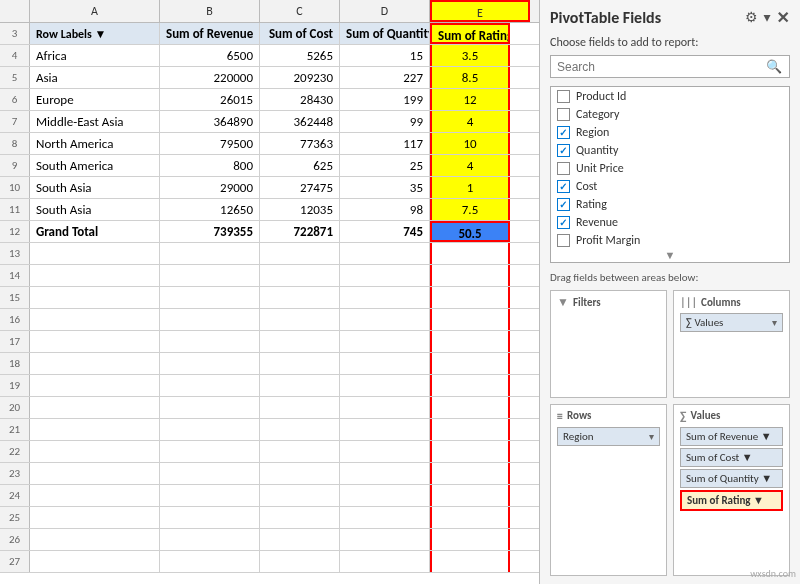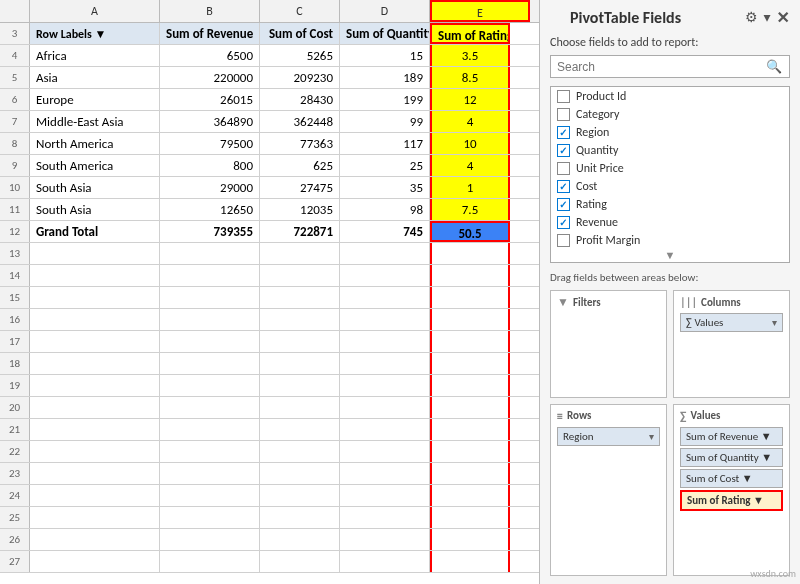--- a/index.html
+++ b/index.html
@@ -123,21 +123,20 @@
     .pivot-header {
       display: flex;
       align-items: center;
       justify-content: space-between;
       margin-bottom: 8px;
     }
     .pivot-title {
       font-size: 16px;
       font-weight: bold;
       color: #333;
-      margin-left: 20px;
     }
     .pivot-header-icons {
       display: flex;
       gap: 6px;
       align-items: center;
     }
     .header-icon {
       font-size: 14px;
       color: #555;
       cursor: pointer;
@@ -318,21 +317,21 @@
         <div class="cell cell-b">6500</div>
         <div class="cell cell-c">5265</div>
         <div class="cell cell-d">15</div>
         <div class="cell cell-e">3.5</div>
       </div>
       <div class="sheet-row">
         <div class="row-num">5</div>
         <div class="cell cell-a">Asia</div>
         <div class="cell cell-b">220000</div>
         <div class="cell cell-c">209230</div>
-        <div class="cell cell-d">189</div>
+        <div class="cell cell-d">227</div>
         <div class="cell cell-e">8.5</div>
       </div>
       <div class="sheet-row">
         <div class="row-num">6</div>
         <div class="cell cell-a">Europe</div>
         <div class="cell cell-b">26015</div>
         <div class="cell cell-c">28430</div>
         <div class="cell cell-d">199</div>
         <div class="cell cell-e">12</div>
       </div>
@@ -602,24 +601,24 @@
       <div class="area-title">
         <span class="area-icon">∑</span>
         <span>Values</span>
       </div>
       <div id="values-items">
 
       <div class="area-item">
             <span>Sum of Revenue ▼</span>
           </div>
           <div class="area-item">
-            <span>Sum of Quantity ▼</span>
+            <span>Sum of Cost ▼</span>
           </div>
           <div class="area-item">
-            <span>Sum of Cost ▼</span>
+            <span>Sum of Quantity ▼</span>
           </div>
           <div class="area-item highlighted">
             <span>Sum of Rating ▼</span>
           </div>
         </div>
     </div>
   </div>
 </div>
 
 <div class="watermark">wxsdn.com</div>

